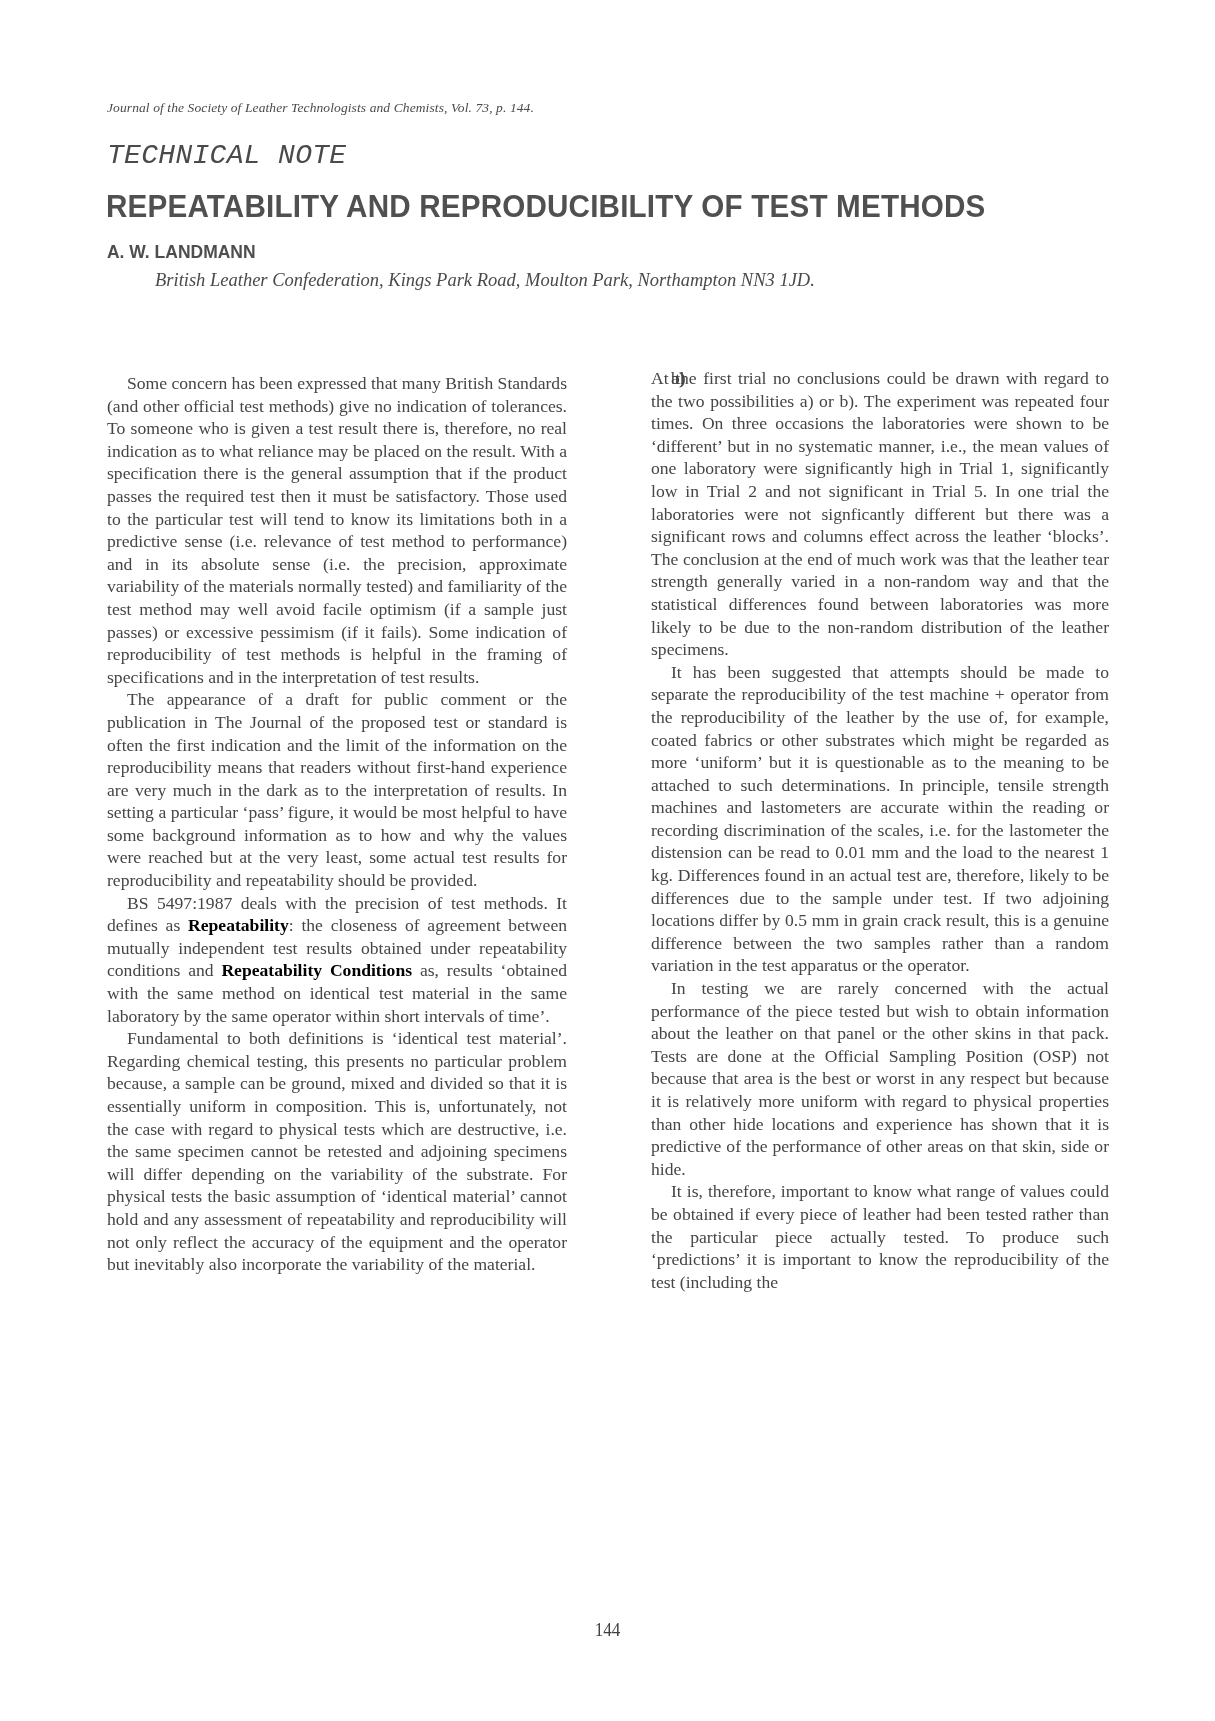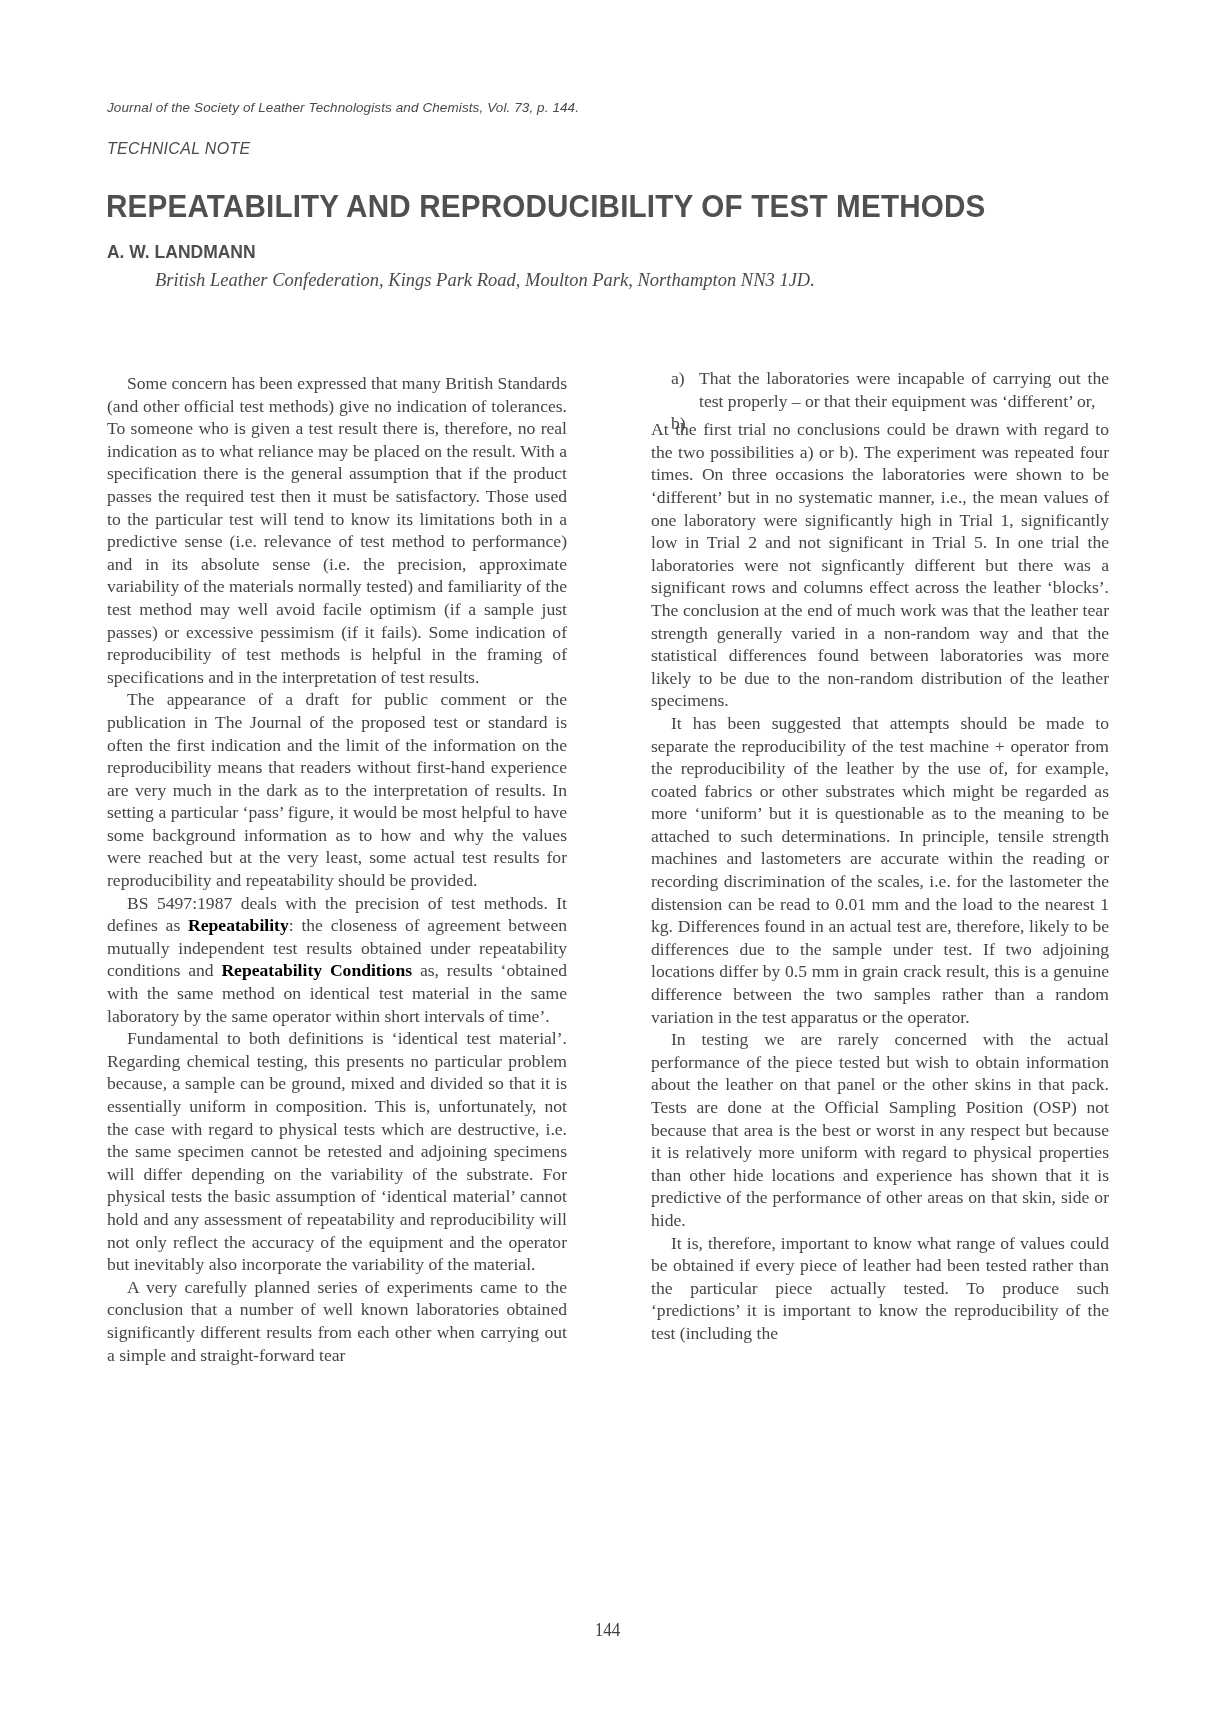--- a/index.html
+++ b/index.html
@@ -12,34 +12,34 @@
       height: 1721px;
       position: relative;
       overflow: hidden;
       color: #3f3f3f;
       font-family: "Liberation Serif", "DejaVu Serif", serif;
     }
     .journal-ref {
       position: absolute;
       left: 107px;
       top: 100px;
-      font-family: Liberation Sans, sans-serif;
+      font-family: Liberation Serif, serif;
       font-style: italic;
       font-size: 13.5px;
       color: #4a4a4a;
       letter-spacing: 0.1px;
       text-align: center;
     }
     .section-label {
       position: absolute;
       left: 107px;
       top: 140px;
-      font-family: Liberation Sans, sans-serif;
+      font-family: Liberation Mono, monospace;
       font-style: italic;
-      font-size: 16px;
+      font-size: 28px;
       color: #4a4a4a;
       letter-spacing: 0.3px;
     }
     .title {
       position: absolute;
       left: 106px;
       top: 188px;
       font-family: "Liberation Sans", "DejaVu Sans", sans-serif;
       font-weight: bold;
       font-size: 31.5px;
@@ -123,28 +123,26 @@
 <div class="section-label">TECHNICAL NOTE</div>
 <h1 class="title" style="margin:0;">REPEATABILITY AND REPRODUCIBILITY OF TEST METHODS</h1>
 <div class="author">A. W. LANDMANN</div>
 <div class="affiliation">British Leather Confederation, Kings Park Road, Moulton Park, Northampton NN3 1JD.</div>
 
 <div class="column col-left">
   <p>Some concern has been expressed that many British Standards (and other official test methods) give no indication of tolerances. To someone who is given a test result there is, therefore, no real indication as to what reliance may be placed on the result. With a specification there is the general assumption that if the product passes the required test then it must be satisfactory. Those used to the particular test will tend to know its limitations both in a predictive sense (i.e. relevance of test method to performance) and in its absolute sense (i.e. the precision, approximate variability of the materials normally tested) and familiarity of the test method may well avoid facile optimism (if a sample just passes) or excessive pessimism (if it fails). Some indication of reproducibility of test methods is helpful in the framing of specifications and in the interpretation of test results.</p>
   <p>The appearance of a draft for public comment or the publication in The Journal of the proposed test or standard is often the first indication and the limit of the information on the reproducibility means that readers without first-hand experience are very much in the dark as to the interpretation of results. In setting a particular ‘pass’ figure, it would be most helpful to have some background information as to how and why the values were reached but at the very least, some actual test results for reproducibility and repeatability should be provided.</p>
   <p><span>BS 5497:1987 deals with the precision of test methods. It defines as </span><b>Repeatability</b><span>: the closeness of agreement between mutually independent test results obtained under repeatability conditions and </span><b>Repeatability Conditions</b><span> as, results ‘obtained with the same method on identical test material in the same laboratory by the same operator within short intervals of time’.</span></p>
   <p>Fundamental to both definitions is ‘identical test material’. Regarding chemical testing, this presents no particular problem because, a sample can be ground, mixed and divided so that it is essentially uniform in composition. This is, unfortunately, not the case with regard to physical tests which are destructive, i.e. the same specimen cannot be retested and adjoining specimens will differ depending on the variability of the substrate. For physical tests the basic assumption of ‘identical material’ cannot hold and any assessment of repeatability and reproducibility will not only reflect the accuracy of the equipment and the operator but inevitably also incorporate the variability of the material.</p>
-  <p>A very carefully planned series of experiments came to the conclusion that a number of well known laboratories obtained significantly different results from each other when carrying out a simple and straight-forward tear</p>
 </div>
 
 <div class="column col-right">
   <ul class="list">
     <li>
       <span class="marker">a)</span>
-      <span>That the laboratories were incapable of carrying out the test properly – or that their equipment was ‘different’ or,</span>
     </li>
     <li>
       <span class="marker">b)</span>
     </li>
   </ul>
   <p class="no-indent">At the first trial no conclusions could be drawn with regard to the two possibilities a) or b). The experiment was repeated four times. On three occasions the laboratories were shown to be ‘different’ but in no systematic manner, i.e., the mean values of one laboratory were significantly high in Trial 1, significantly low in Trial 2 and not significant in Trial 5. In one trial the laboratories were not signficantly different but there was a significant rows and columns effect across the leather ‘blocks’. The conclusion at the end of much work was that the leather tear strength generally varied in a non-random way and that the statistical differences found between laboratories was more likely to be due to the non-random distribution of the leather specimens.</p>
   <p>It has been suggested that attempts should be made to separate the reproducibility of the test machine + operator from the reproducibility of the leather by the use of, for example, coated fabrics or other substrates which might be regarded as more ‘uniform’ but it is questionable as to the meaning to be attached to such determinations. In principle, tensile strength machines and lastometers are accurate within the reading or recording discrimination of the scales, i.e. for the lastometer the distension can be read to 0.01 mm and the load to the nearest 1 kg. Differences found in an actual test are, therefore, likely to be differences due to the sample under test. If two adjoining locations differ by 0.5 mm in grain crack result, this is a genuine difference between the two samples rather than a random variation in the test apparatus or the operator.</p>
   <p>In testing we are rarely concerned with the actual performance of the piece tested but wish to obtain information about the leather on that panel or the other skins in that pack. Tests are done at the Official Sampling Position (OSP) not because that area is the best or worst in any respect but because it is relatively more uniform with regard to physical properties than other hide locations and experience has shown that it is predictive of the performance of other areas on that skin, side or hide.</p>
   <p>It is, therefore, important to know what range of values could be obtained if every piece of leather had been tested rather than the particular piece actually tested. To produce such ‘predictions’ it is important to know the reproducibility of the test (including the</p>
 </div>

